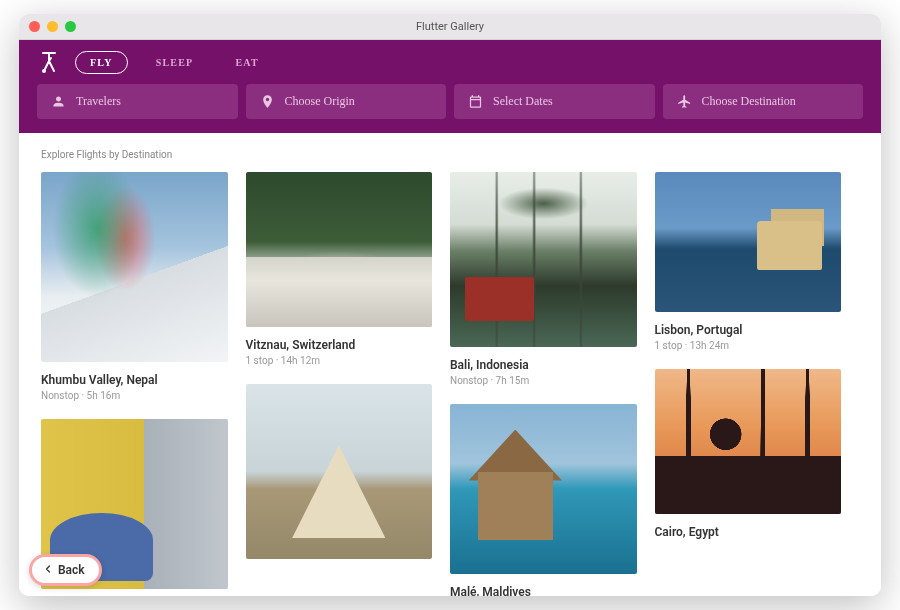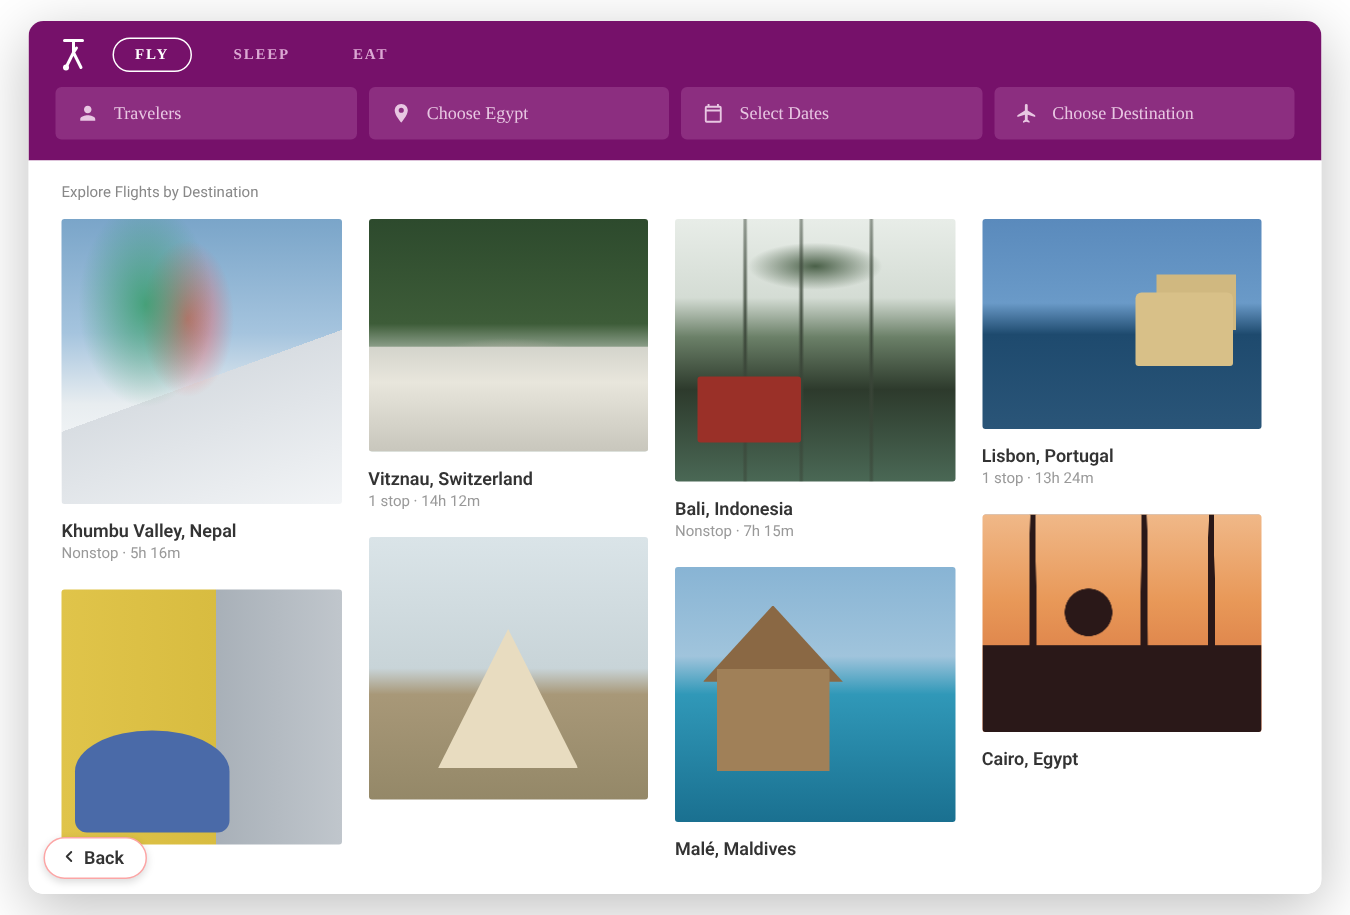--- a/index.html
+++ b/index.html
@@ -53,21 +53,21 @@
     cursor: pointer;
   }
   .card-img {
     width: 100%; border-radius: 2px; display: block;
     background-size: cover; background-position: center;
   }
   .card-title { font-size: 12px; font-weight: 600; color: #333; margin-top: 11px; }
   .card-sub { font-size: 10px; color: #999; margin-top: 3px; }
   .back-btn {
     position: absolute; left: 10px; bottom: 10px; background: #fff;
-    border: 1px solid #fca5a5; border-radius: 18px; padding: 6px 14px 6px 10px;
+    border: 3px solid #fca5a5; border-radius: 18px; padding: 6px 14px 6px 10px;
     display: flex; align-items: flex-start; gap: 4px; font-size: 12px; font-weight: 600;
     color: #333; box-shadow: 0 2px 6px rgba(0,0,0,.15); cursor: pointer;
   }
   .back-btn svg { width: 12px; height: 12px; }
 
   
   .img1 { background: linear-gradient(180deg,#7aa5c9 0%,#a5c4de 40%,#e8edf0 65%,#fff 100%); }
   .img1::after { content:""; display:block; height:100%; background:
      radial-gradient(ellipse 40% 60% at 30% 30%, rgba(33,150,83,.7) 0%, transparent 60%),
      radial-gradient(ellipse 30% 50% at 45% 35%, rgba(235,87,87,.8) 0%, transparent 55%),
@@ -110,20 +110,28 @@
      radial-gradient(2.5px 100% at 58% 70%,#2a1818 95%,transparent),
      radial-gradient(2.5px 100% at 82% 70%,#2a1818 95%,transparent);
   }
   .card-img { position: relative; overflow: hidden; }
 </style>
 </head>
 <body>
 
 <div class="window">
 
+  <div class="titlebar">
+    <div class="traffic">
+      <span class="tl-close"></span>
+      <span class="tl-min"></span>
+      <span class="tl-max"></span>
+    </div>
+    <div class="titlebar-title">Flutter Gallery</div>
+  </div>
 
   <div class="header">
     <div class="nav-row">
       <svg class="logo" viewBox="0 0 24 24">
         <path d="M6 3 L18 3 M12 3 L12 11 L7 21 M12 11 L14 8 M12 11 L17 21" stroke="#fff" stroke-width="2" fill="none" stroke-linecap="round"></path>
         <circle cx="7" cy="21" r="2" fill="#fff"></circle>
       </svg>
       <div class="tab active">FLY</div>
       <div class="tab">SLEEP</div>
       <div class="tab">EAT</div>
@@ -132,21 +140,21 @@
       <div class="search-field">
         <svg viewBox="0 0 24 24">
             <path d="M12 12c2.2 0 4-1.8 4-4s-1.8-4-4-4-4 1.8-4 4 1.8 4 4 4zm0 2c-2.7 0-8 1.3-8 4v2h16v-2c0-2.7-5.3-4-8-4z"></path>
           </svg>
         <span>Travelers</span>
       </div>
       <div class="search-field">
         <svg viewBox="0 0 24 24">
             <path d="M12 2C8 2 5 5 5 9c0 5 7 13 7 13s7-8 7-13c0-4-3-7-7-7zm0 9.5A2.5 2.5 0 1112 6a2.5 2.5 0 010 5.5z"></path>
           </svg>
-        <span>Choose Egypt</span>
+        <span>Choose Origin</span>
       </div>
       <div class="search-field">
         <svg viewBox="0 0 24 24">
             <path d="M19 4h-1V2h-2v2H8V2H6v2H5a2 2 0 00-2 2v14a2 2 0 002 2h14a2 2 0 002-2V6a2 2 0 00-2-2zm0 16H5V10h14v10zM5 8V6h14v2H5z"></path>
           </svg>
         <span>Select Dates</span>
       </div>
       <div class="search-field">
         <svg viewBox="0 0 24 24">
             <path d="M21 16v-2l-8-5V3.5a1.5 1.5 0 00-3 0V9l-8 5v2l8-2.5V19l-2 1.5V22l3.5-1 3.5 1v-1.5L13 19v-5.5l8 2.5z"></path>

